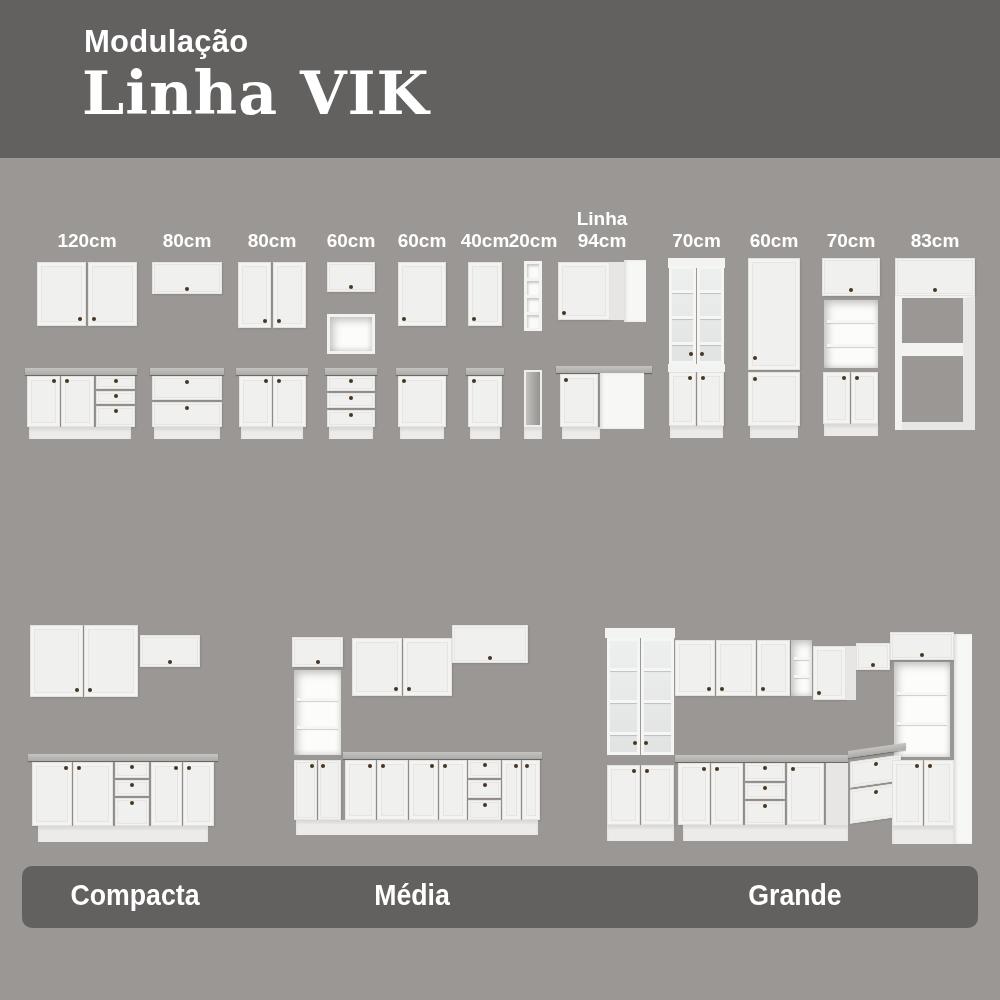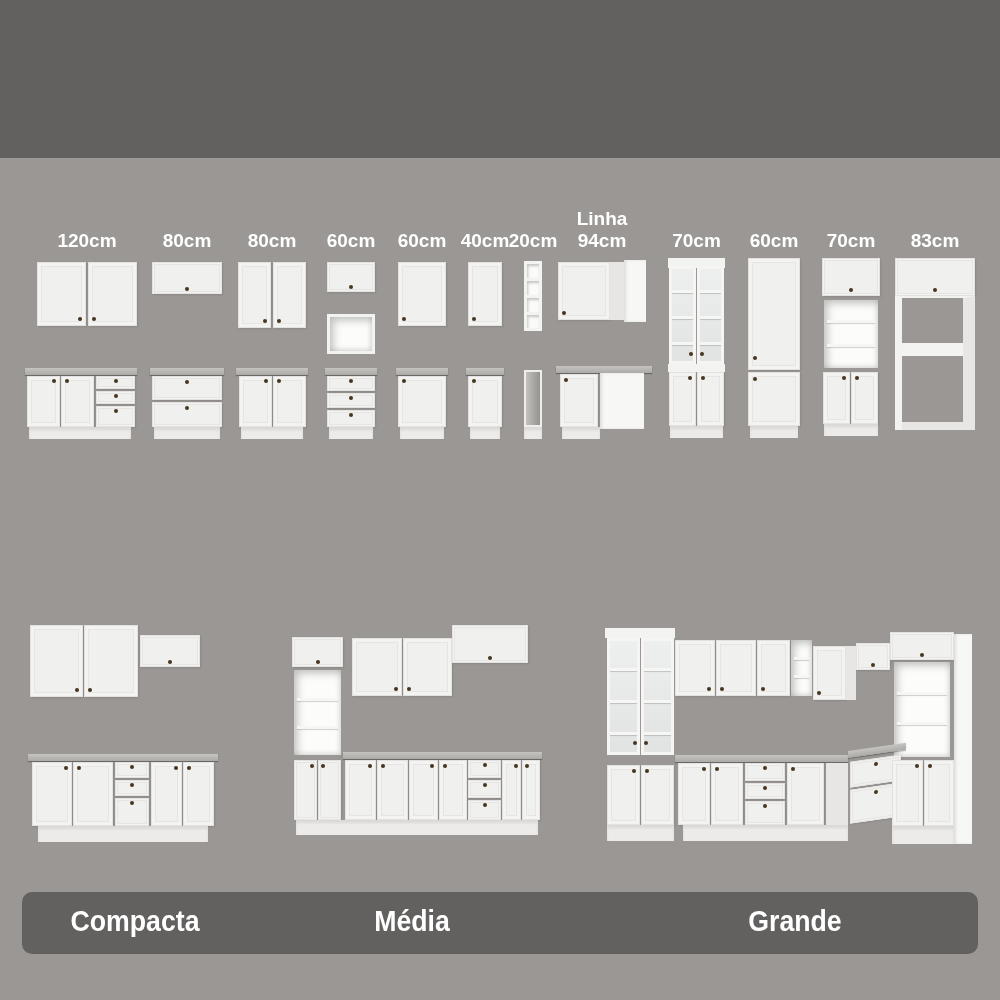--- a/index.html
+++ b/index.html
@@ -46,20 +46,22 @@
   .kit{position:absolute}
   .grw{position:absolute;transform:skewY(-8deg);transform-origin:left top}
   .cntR{transform:skewY(-8deg);transform-origin:left center}
 </style>
 </head>
 <body style="background: rgb(154, 151, 148);">
 
 <div class="stage">
 
   <div class="header">
+    <div class="eyebrow">Modulação</div>
+    <div class="title">Linha VIK</div>
   </div>
 
   <div>
 
     <div class="mod" style="left:37px;width:100px">
       <div class="mlabel">120cm</div>
       <div class="area">
         <div class="p" style="left:0;top:10px;width:49px;height:64px">
             <i class="knob" style="right:4px;bottom:5px"></i>
           </div>
@@ -451,19 +453,19 @@
         </div>
       <div class="p" style="left:326px;top:162px;width:30px;height:66px">
           <i class="knob" style="left:4px;top:4px"></i>
         </div>
       <div class="flat lt" style="left:356px;top:36px;width:18px;height:210px"></div>
       <div class="plinth" style="left:85px;top:227px;width:165px;height:16px"></div>
       <div class="plinth" style="left:294px;top:228px;width:62px;height:18px"></div>
     </div>
   </div>
 
-  <div class="band legend" style="top:892px">
+  <div class="band legend" style="top:866px">
     <span style="left:113px">Compacta</span>
     <span style="left:390px">Média</span>
     <span style="left:773px">Grande</span>
   </div>
 
 </div>
 
 </body></html>

